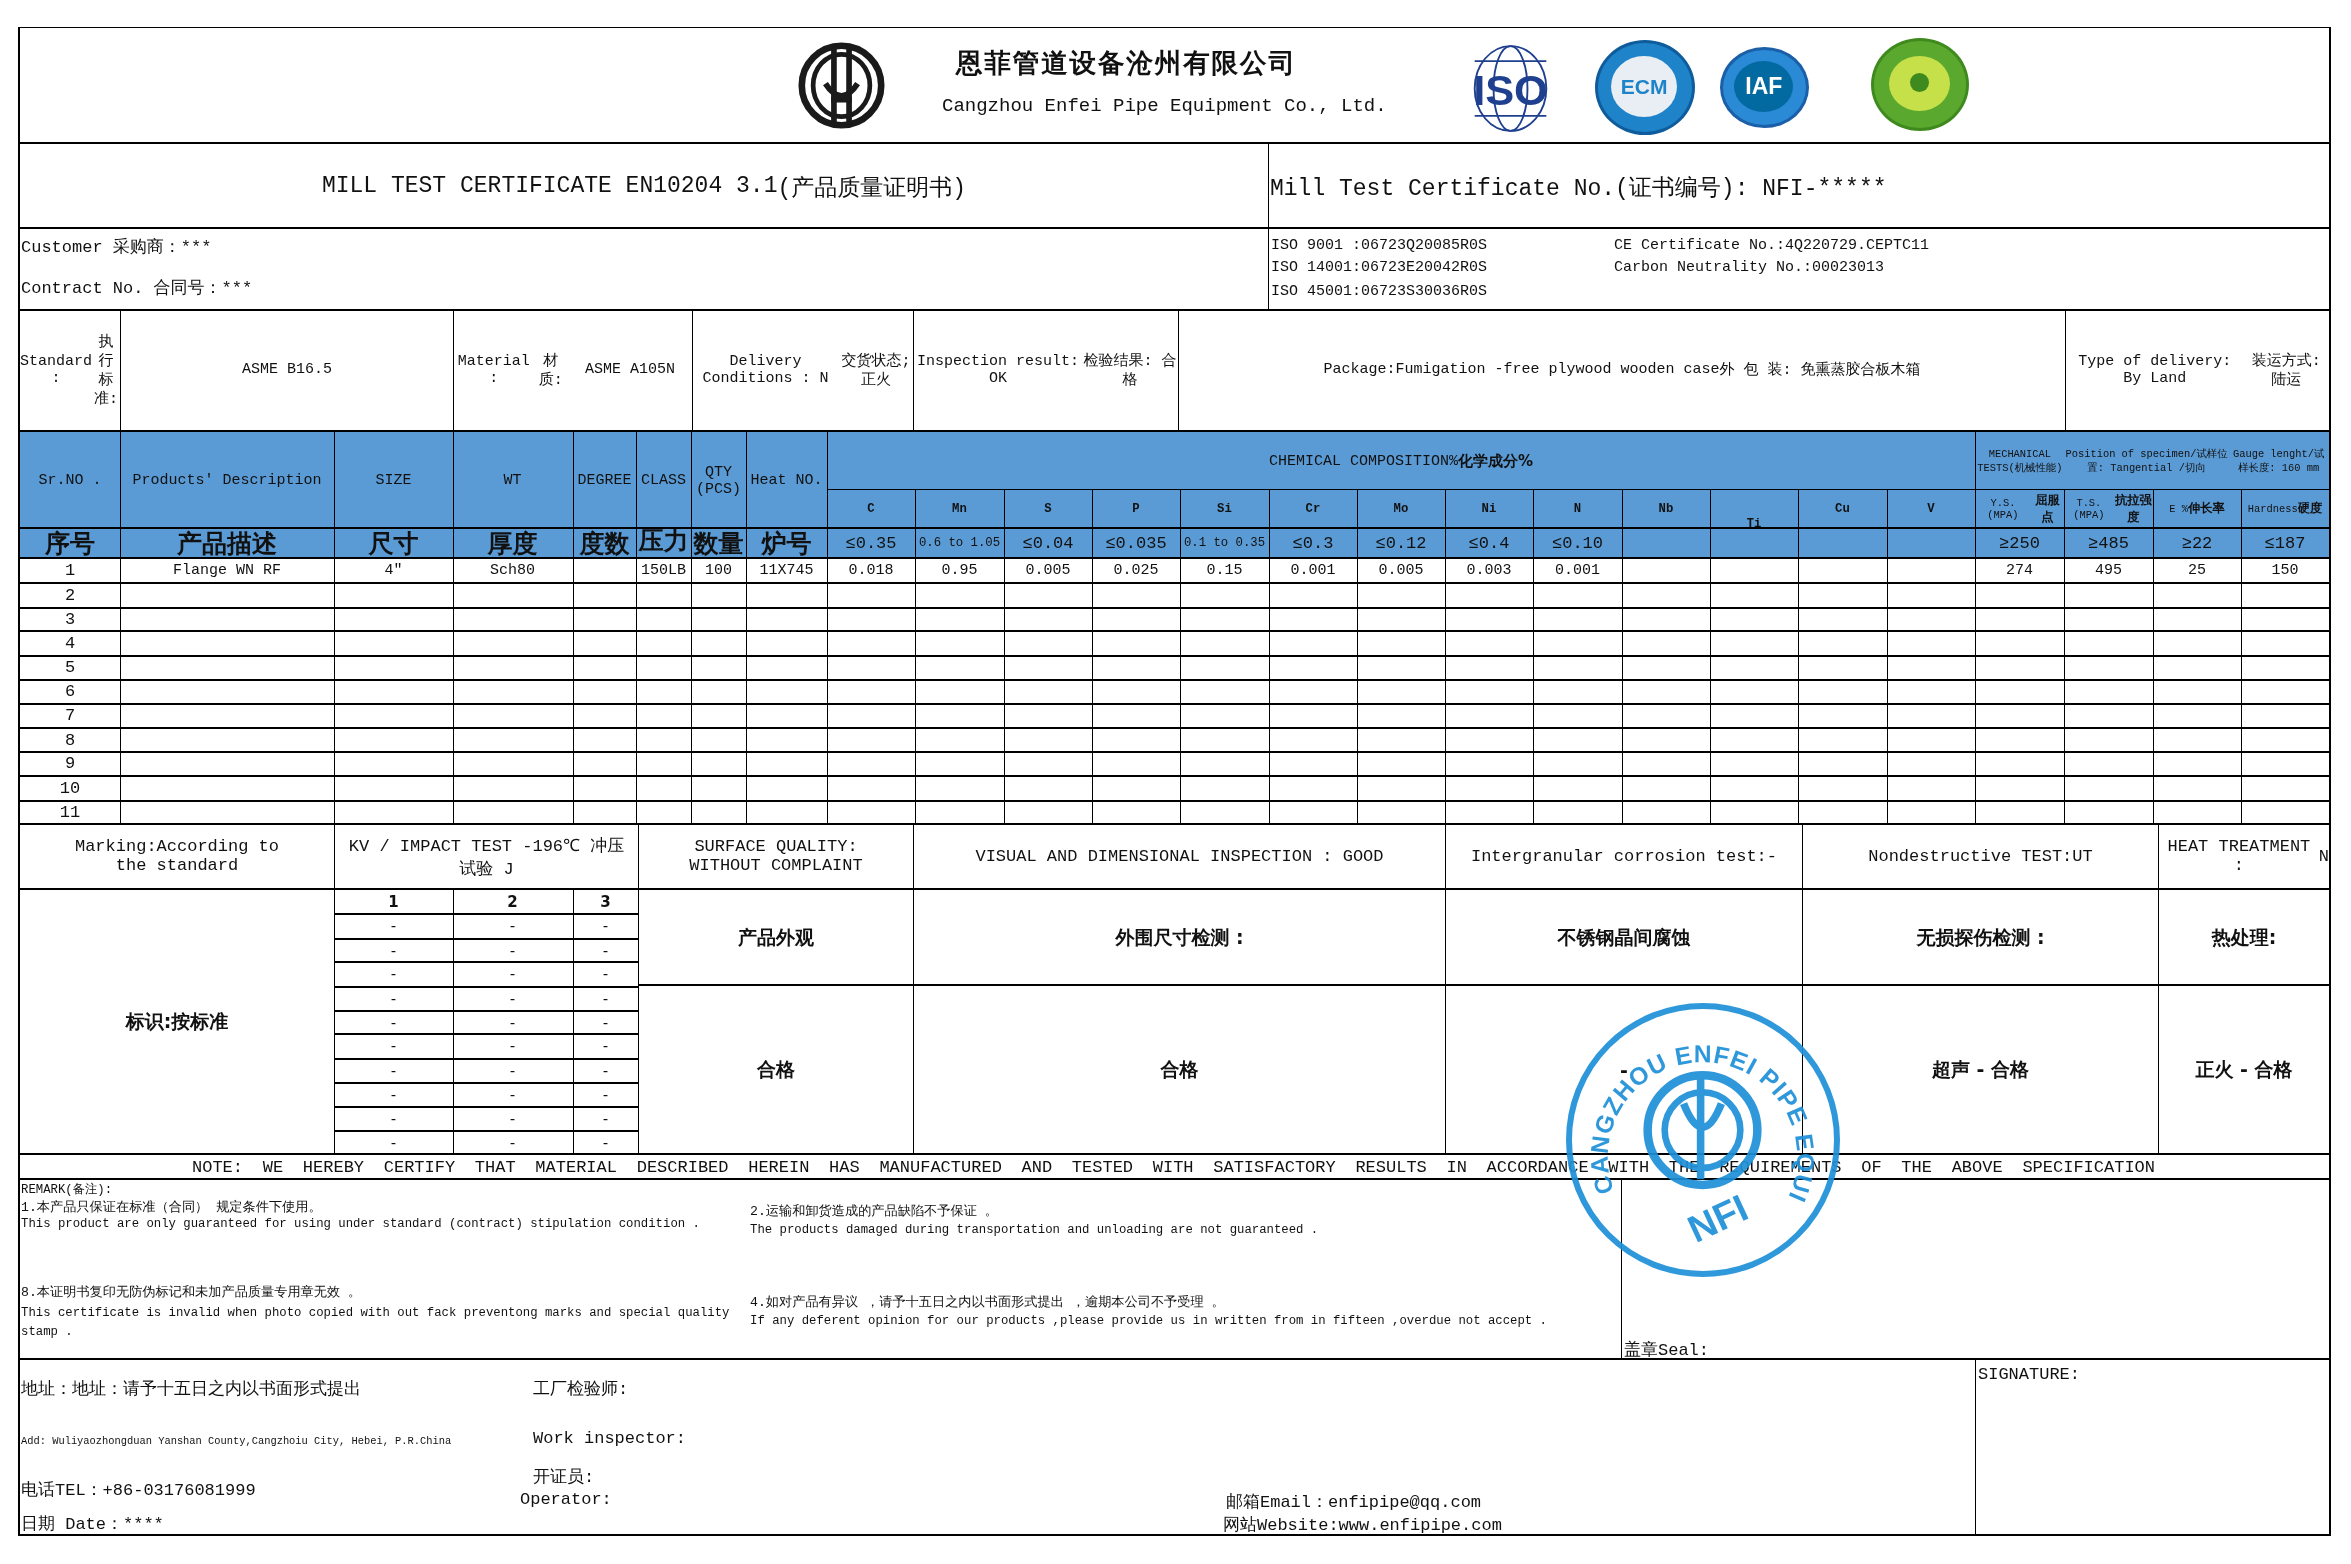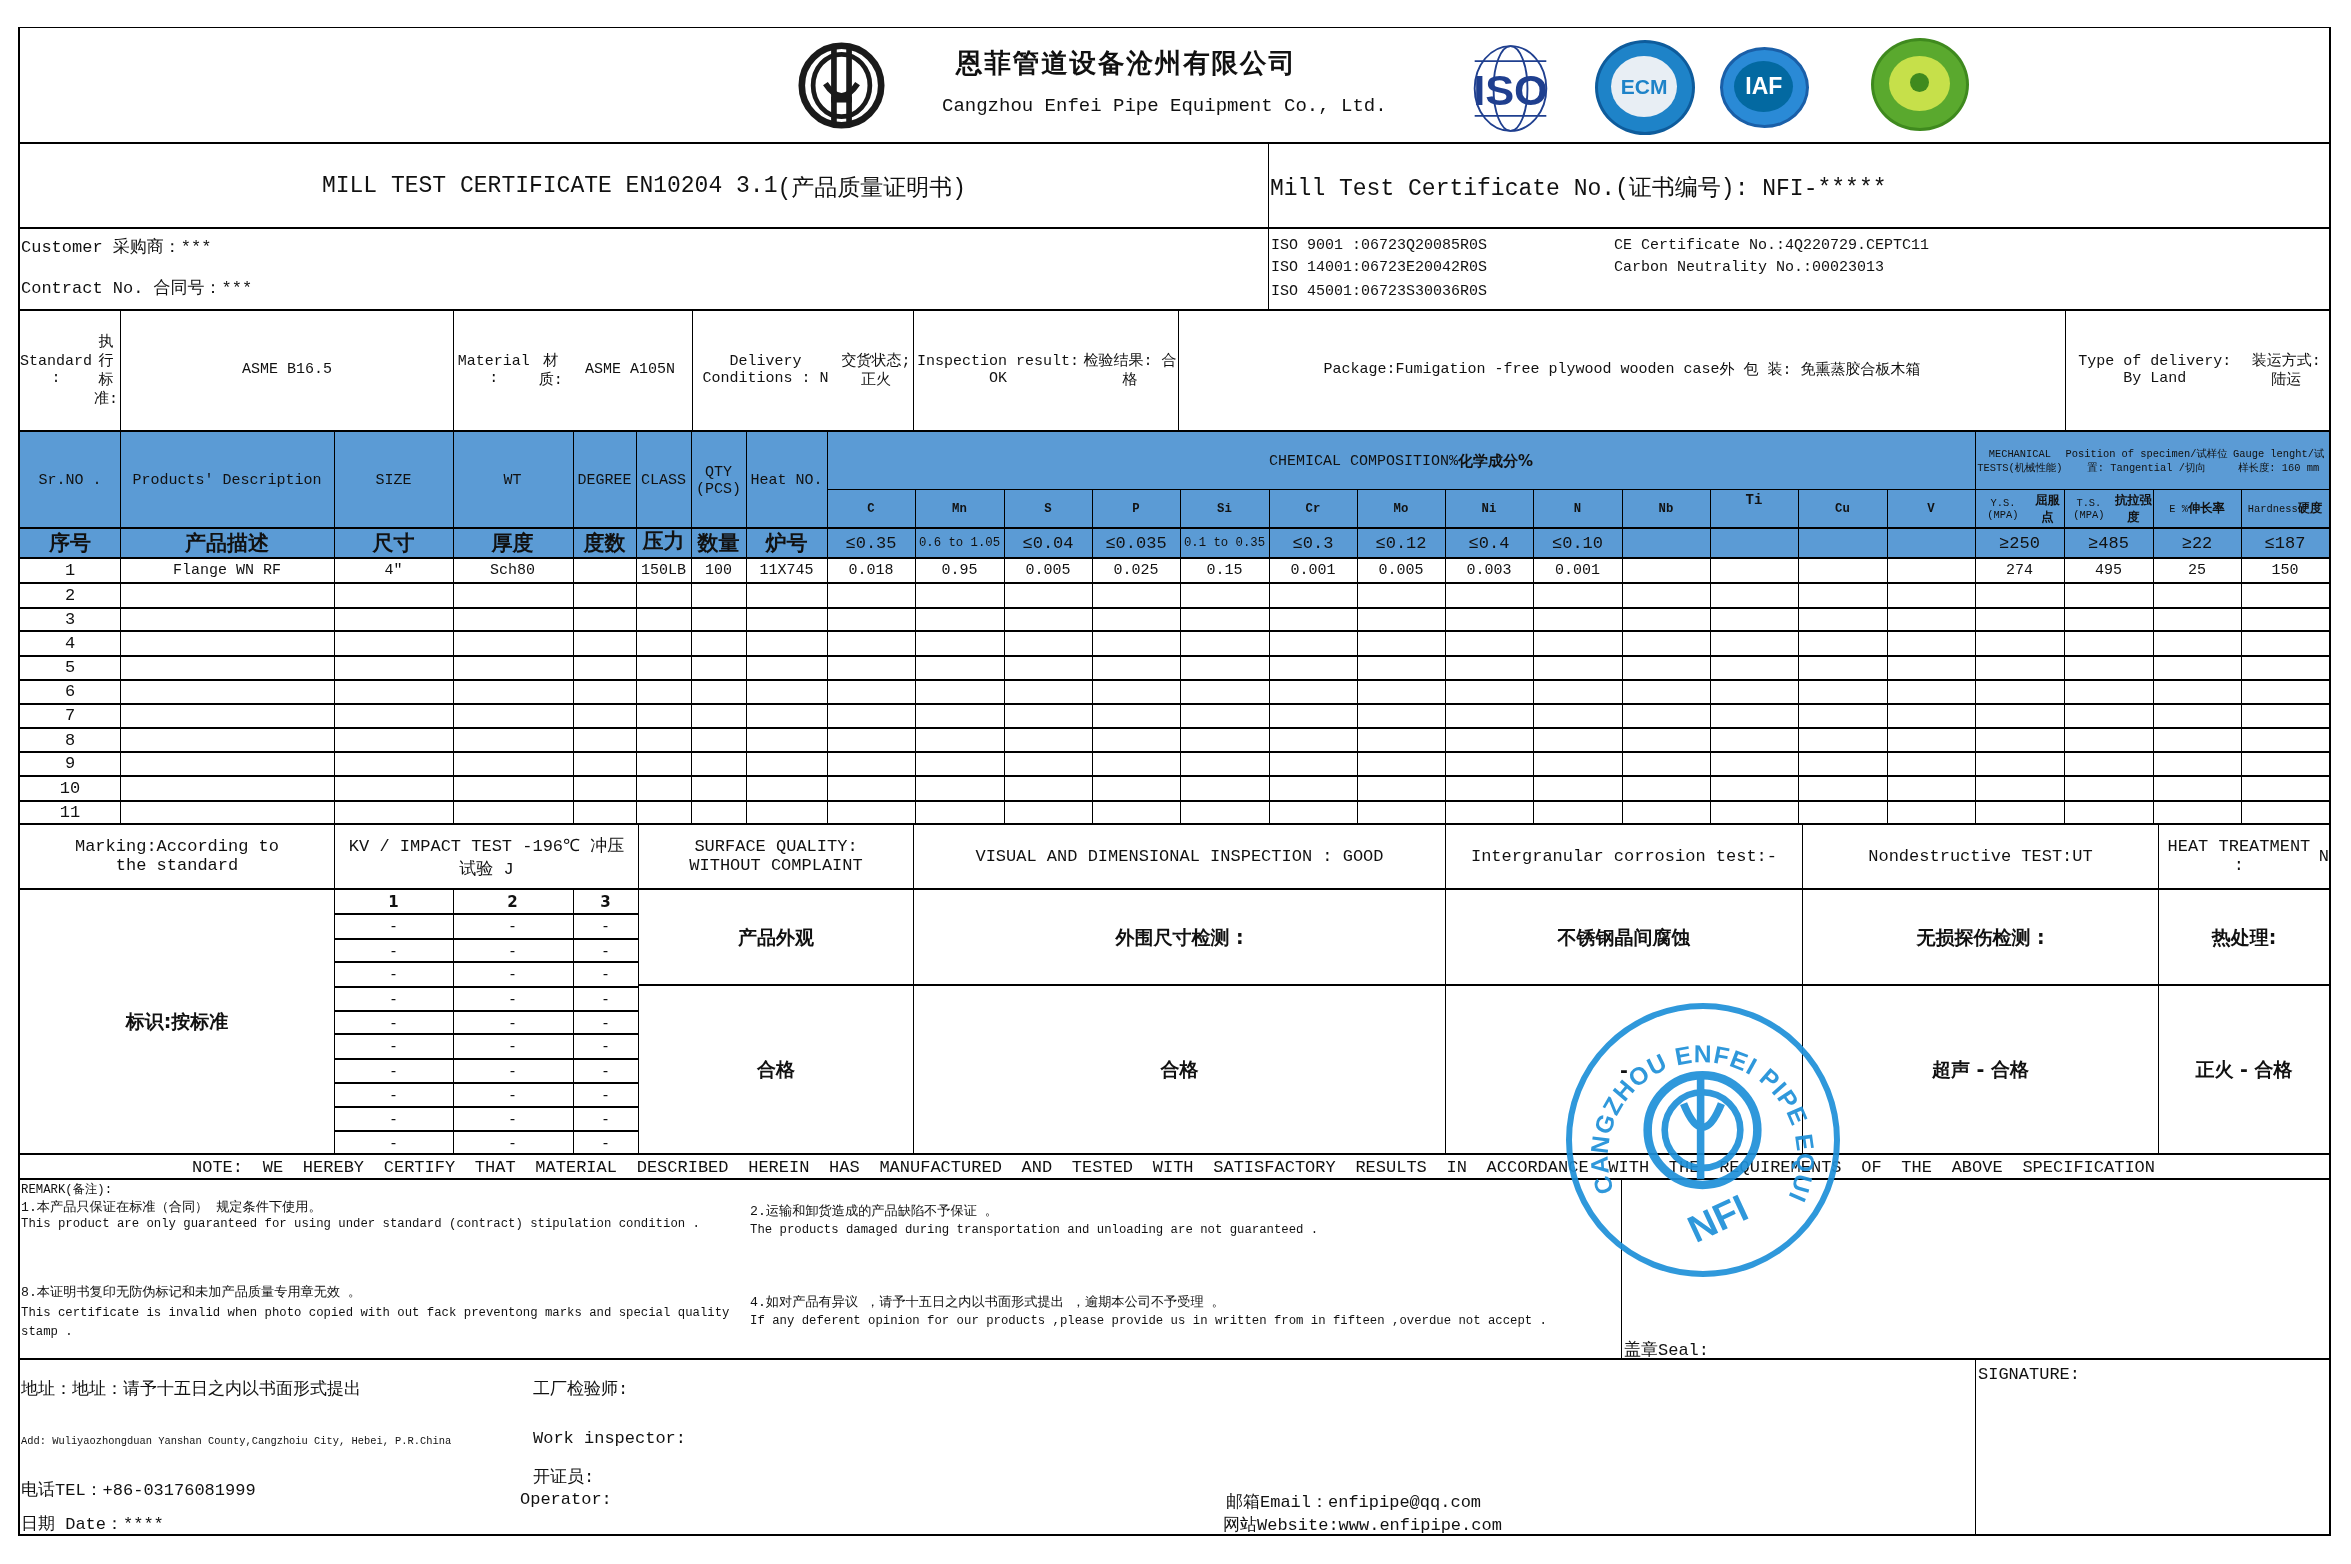--- a/index.html
+++ b/index.html
@@ -5,21 +5,21 @@
   html,body{margin:0;padding:0;background:#ffffff;}
   body{width:2352px;height:1564px;position:relative;overflow:hidden;
        font-family:"Liberation Serif","DejaVu Serif",serif;color:#111;}
   .abs{position:absolute;box-sizing:border-box;}
   .hl{position:absolute;height:1.9px;background:#000;}
   .vl{position:absolute;width:0.9px;background:#000;}
   .vl2{position:absolute;width:1.9px;background:#000;}
   .mono{font-family:"Liberation Mono","DejaVu Sans Mono",monospace;}
   .blue{background:#5b9bd5;}
   .t18{font-size:17px;} .t16{font-size:15px;} .t14{font-size:13.2px;} .t13{font-size:12.3px;}
-  .t20{font-size:19px;} .t22{font-size:21px;} .t24{font-size:23px;} .t28{font-size:26.5px;}
+  .t20{font-size:19px;} .t22{font-size:25px;} .t24{font-size:23px;} .t28{font-size:26.5px;}
   .b{font-weight:bold;}
   .cell{position:absolute;box-sizing:border-box;display:flex;align-items:center;justify-content:center;text-align:center;}
   .stamp{position:absolute;left:1566px;top:1003px;width:274px;height:274px;border-radius:50%;
          border:6.6px solid #1e90d8;box-sizing:border-box;opacity:0.92;}
   .logo-circle{position:absolute;border-radius:50%;box-sizing:border-box;}
 </style>
 </head>
 <body>
 
 <div class="hl" style="left:18px;top:26.5px;width:2313px;"></div>
@@ -163,21 +163,21 @@
     <div class="cell mono b" style="left:1269px;top:489px;width:88px;height:39px;font-size:12.3px;">Cr</div>
     <div class="cell mono" style="left:1269px;top:528px;width:88px;height:30px;font-size:17px;">≤0.3</div>
     <div class="cell mono b" style="left:1357px;top:489px;width:88px;height:39px;font-size:12.3px;">Mo</div>
     <div class="cell mono" style="left:1357px;top:528px;width:88px;height:30px;font-size:17px;">≤0.12</div>
     <div class="cell mono b" style="left:1445px;top:489px;width:88px;height:39px;font-size:12.3px;">Ni</div>
     <div class="cell mono" style="left:1445px;top:528px;width:88px;height:30px;font-size:17px;">≤0.4</div>
     <div class="cell mono b" style="left:1533px;top:489px;width:89px;height:39px;font-size:12.3px;">N</div>
     <div class="cell mono" style="left:1533px;top:528px;width:89px;height:30px;font-size:17px;">≤0.10</div>
     <div class="cell mono b" style="left:1622px;top:489px;width:88px;height:39px;font-size:12.3px;">Nb</div>
     <div class="cell mono" style="left:1622px;top:528px;width:88px;height:30px;font-size:17px;"></div>
-    <div class="cell mono b" style="left:1710px;top:489px;width:88px;height:21px;font-size:14px;">Ti</div>
+    <div class="cell mono b" style="left:1710px;top:513px;width:88px;height:21px;font-size:12px;">Ti</div>
     <div class="cell mono" style="left:1710px;top:528px;width:88px;height:30px;font-size:17px;"></div>
     <div class="cell mono b" style="left:1798px;top:489px;width:89px;height:39px;font-size:12.3px;">Cu</div>
     <div class="cell mono" style="left:1798px;top:528px;width:89px;height:30px;font-size:17px;"></div>
     <div class="cell mono b" style="left:1887px;top:489px;width:88px;height:39px;font-size:12.3px;">V</div>
     <div class="cell mono" style="left:1887px;top:528px;width:88px;height:30px;font-size:17px;"></div>
     <div class="cell mono" style="left:1975px;top:489px;width:89px;height:39px;font-size:10.4px;">
       <div>Y.S. (MPA)</div>
       <div style="font-weight: bold; font-size: 12.3px; font-family: &quot;DejaVu Sans&quot;, sans-serif;">屈服点</div>
     </div>
     <div class="cell mono t18" style="left:1975px;top:528px;width:89px;height:30px;">≥250</div>

